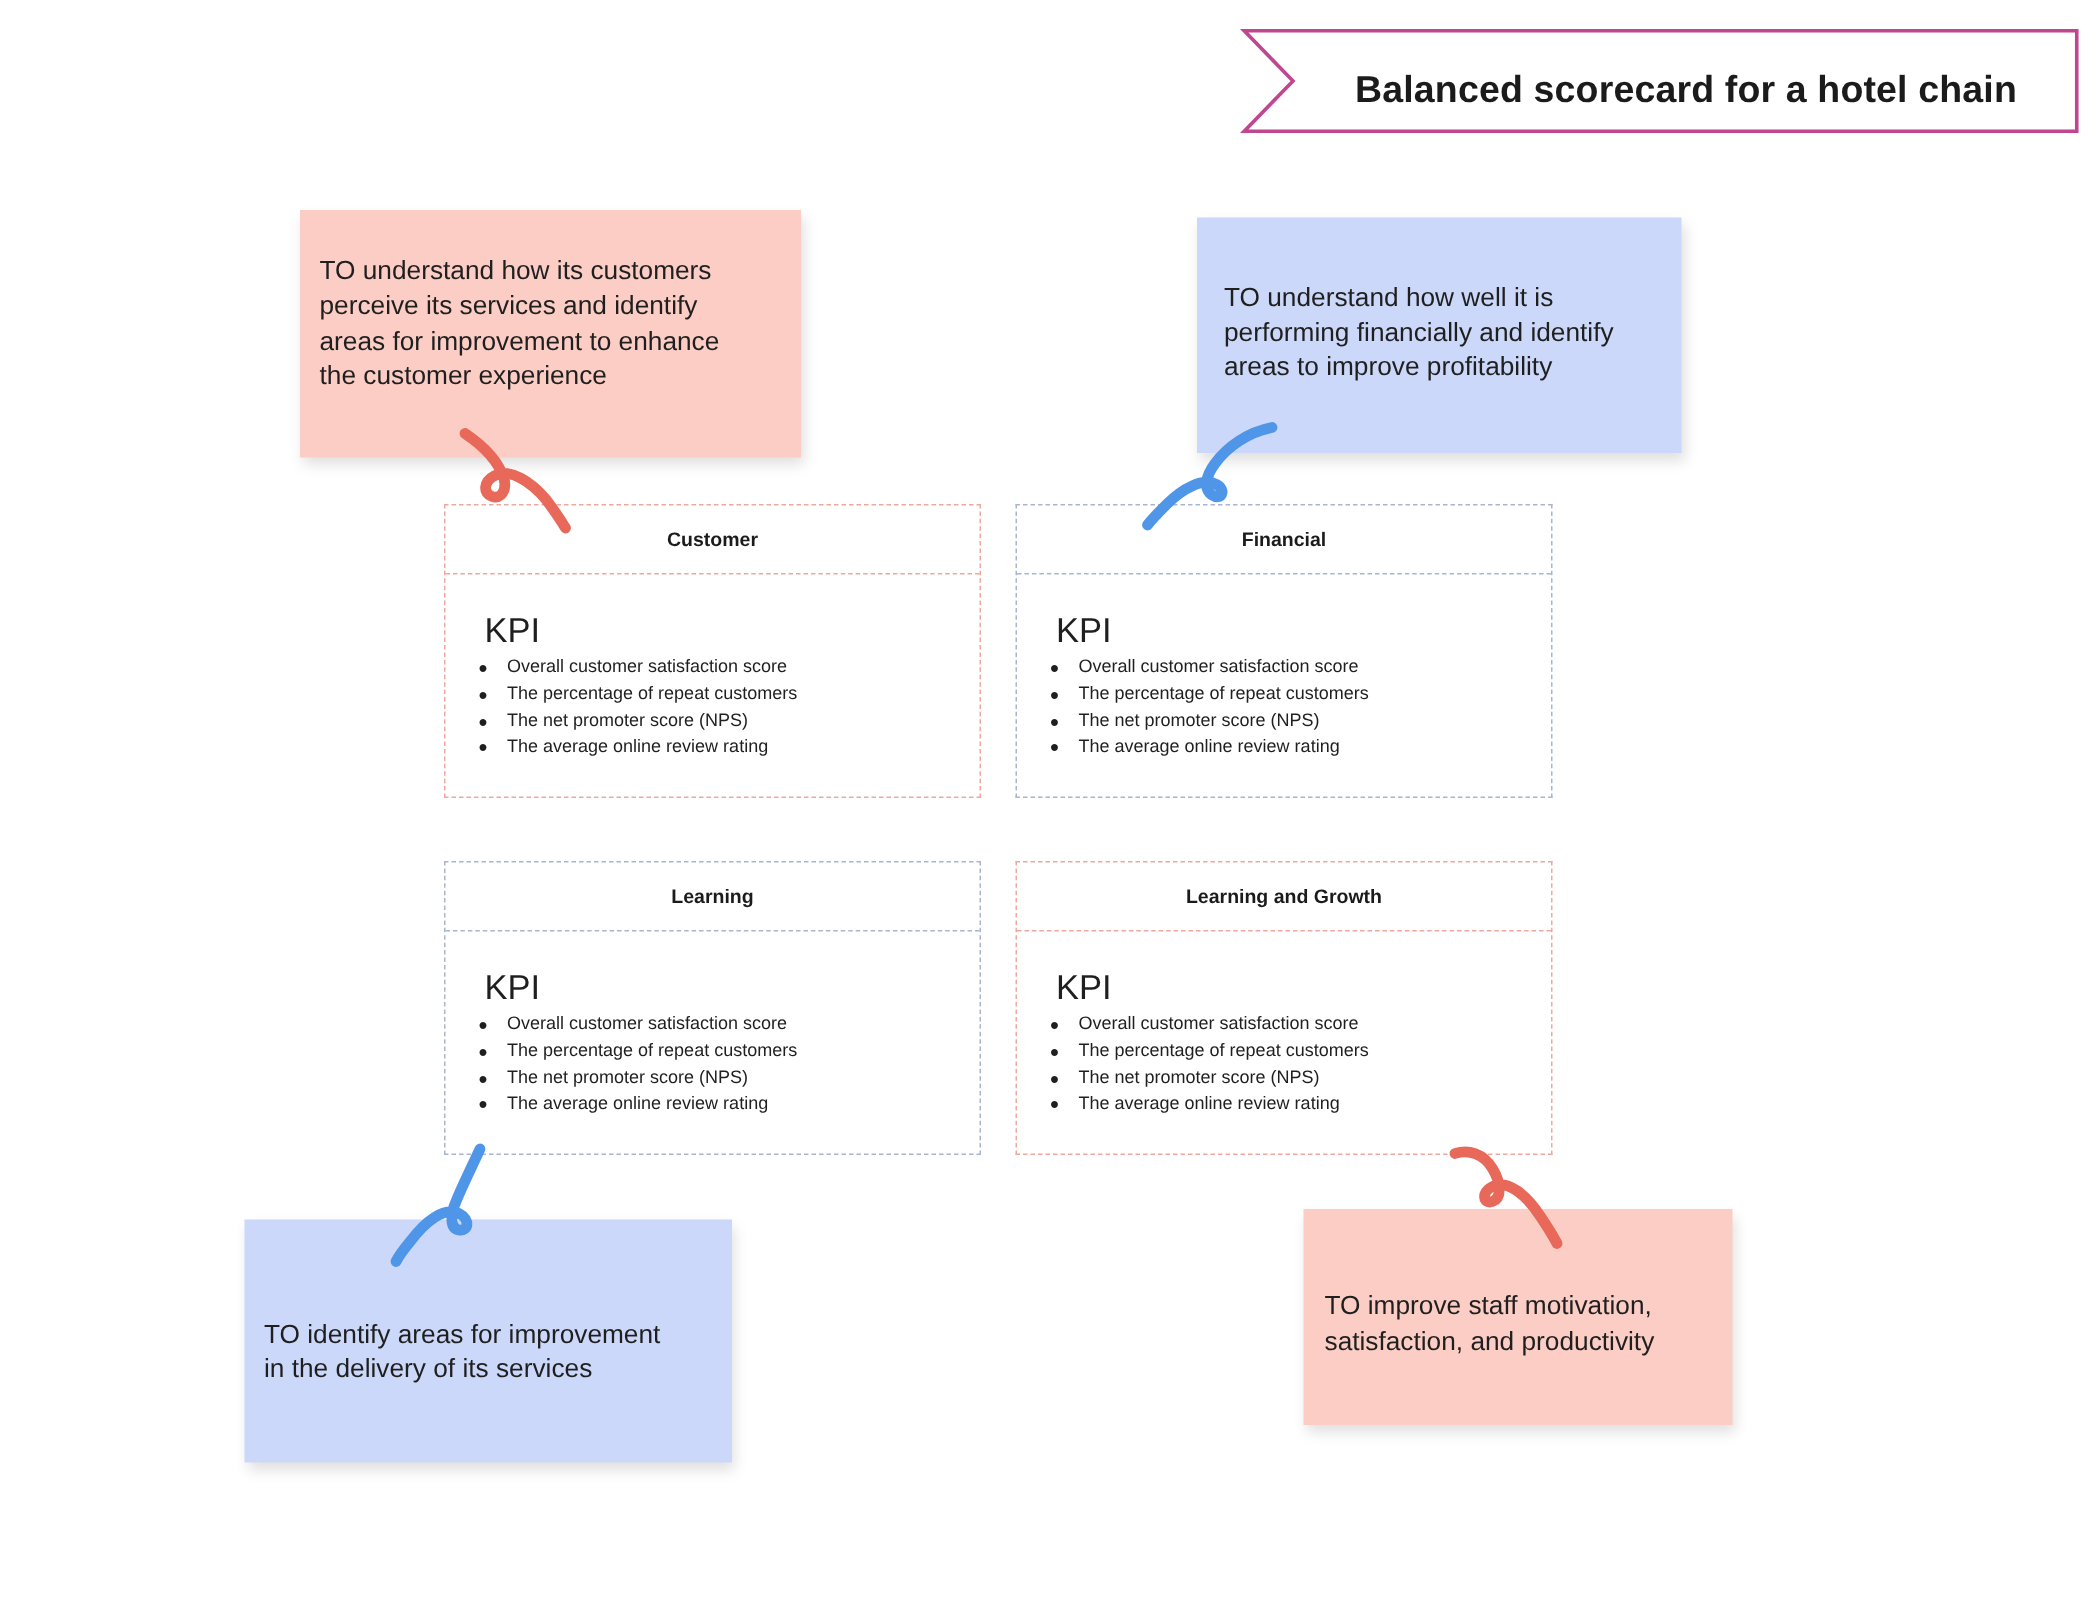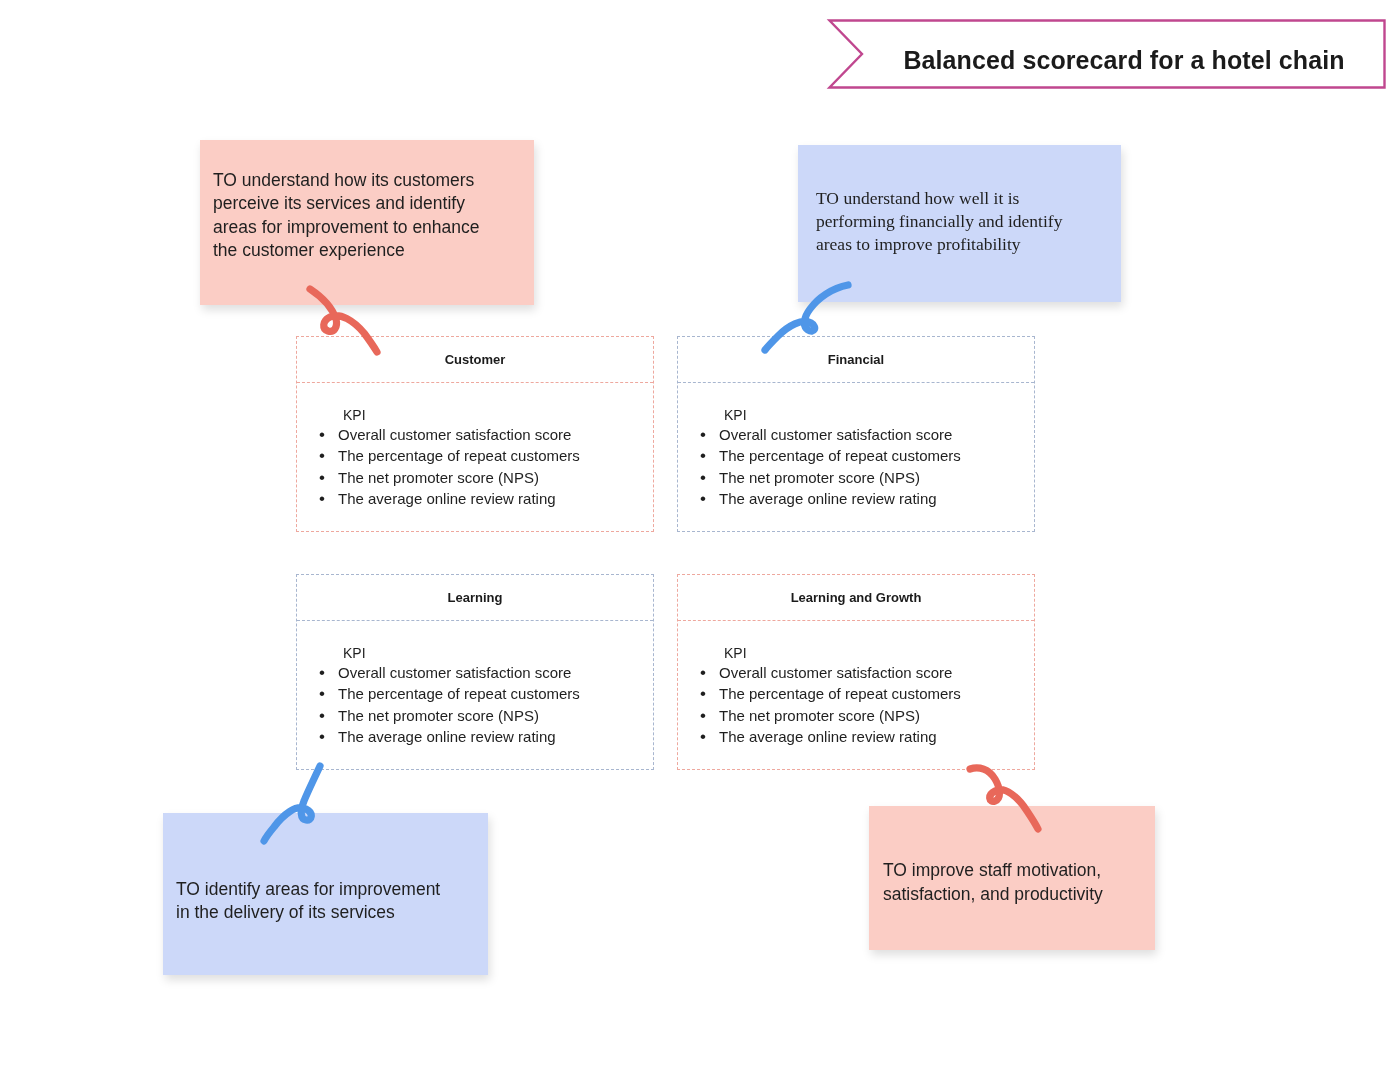--- a/index.html
+++ b/index.html
@@ -71,21 +71,21 @@
     width: 334px; height: 165px;
     padding: 0 26px 0 13px;
   }
   #note-customer .note-text { margin-top: -14px; }
 
   #note-financial {
     left: 798px; top: 145px;
     width: 323px; height: 157px;
     padding: 0 18px 0 18px;
   }
-  #note-financial .note-text { margin-top: -4px; font-family: Liberation Serif, serif; }
+  #note-financial .note-text { margin-top: -4px; }
 
   #note-internal {
     left: 163px; top: 813px;
     width: 325px; height: 162px;
     padding: 0 18px 0 13px;
   }
   #note-internal .note-text { margin-top: 14px; }
 
   #note-growth {
     left: 869px; top: 806px;
@@ -107,31 +107,31 @@
     justify-content: center;
     font-size: 13px;
     font-weight: 700;
     color: #1b1b1b;
   }
   .quad-body {
     height: 148px;
     padding: 24px 0 0 22px;
   }
   .kpi-label {
-    font-size: 14px;
-    color: #1f1f1f;
-    margin-left: 24px;
+    font-size: 23px;
+    color: #1f1f1f;
+    margin-left: 4px;
     margin-bottom: 2px;
   }
   .kpi-list {
     list-style: none;
   }
   .kpi-list li {
     position: relative;
-    font-size: 15px;
+    font-size: 12px;
     line-height: 1.23;
     color: #1f1f1f;
     padding-left: 19px;
     margin-top: 3px;
   }
   .kpi-list li::before {
     content: "\2022";
     position: absolute;
     left: 0;
     top: -1px;

